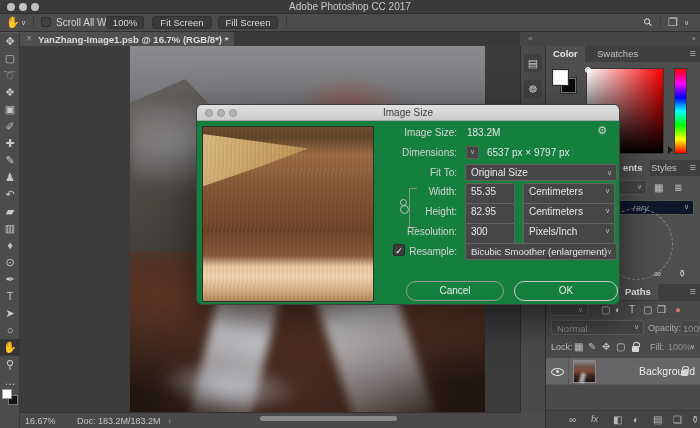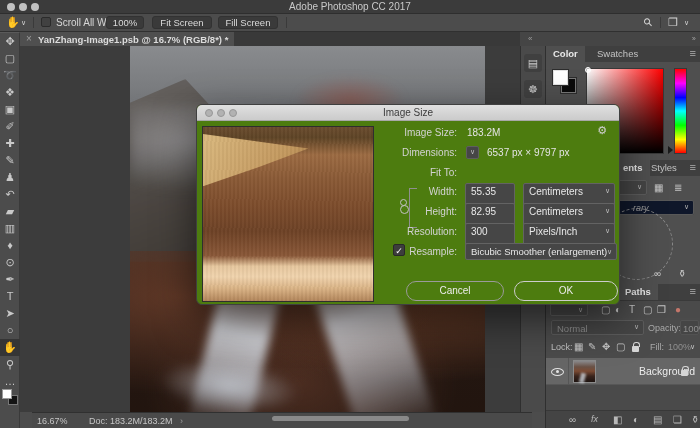--- a/index.html
+++ b/index.html
@@ -55,21 +55,21 @@
                linear-gradient(180deg,rgba(40,25,18,.15),#22150f); }
   .flow { position:absolute; filter:blur(5px); }
   .flow1 { left:22%; bottom:-6%; width:17%; height:50%; transform:rotate(14deg);
     background:linear-gradient(180deg,rgba(226,233,241,0) 0%,rgba(226,233,241,.85) 45%,rgba(200,212,225,.5) 75%,rgba(226,233,241,0) 100%); }
   .flow2 { left:56%; bottom:-8%; width:22%; height:58%; transform:rotate(-18deg);
     background:linear-gradient(180deg,rgba(226,233,241,0) 0%,rgba(226,233,241,.8) 40%,rgba(205,216,228,.45) 72%,rgba(226,233,241,0) 100%); }
   .flow3 { left:8%; bottom:0; width:40%; height:14%; transform:rotate(6deg);
     background:radial-gradient(ellipse,rgba(220,228,238,.6),rgba(220,228,238,0) 70%); }
 
   
-  .statusbar { left:20px; top:412px; width:500px; height:16px; background:#4a4a4a; border-top:1px solid #303030;margin-left:12px; }
+  .statusbar { left:20px; top:412px; width:500px; height:16px; background:#4a4a4a; border-top:1px solid #303030; }
   .statusbar span { position:absolute; top:3px; font-size:9px; color:#c6c6c6; white-space:nowrap; }
   .hscroll { position:absolute; left:240px; top:8px; width:137px; height:5px; border-radius:3px; background:#898989; }
 
   
   .iconstrip { left:520px; top:46px; width:25px; height:366px; background:#4a4a4a; border-left:1px solid #2f2f2f; }
   .strip-btn { position:absolute; left:3px; width:18px; height:18px; background:#404040; border-radius:3px; color:#c9c9c9; font-size:11px; text-align:center; line-height:18px; }
 
   .panels { left:545px; top:46px; width:155px; height:382px; background:#4b4b4b; border-left:1px solid #2f2f2f; }
   .ptabbar { position:absolute; left:0; width:155px; height:16px; background:#3f3f3f; }
   .ptab { position:absolute; top:0; height:16px; font-size:9.5px; line-height:16px; padding:0 7px; color:#c2c2c2; }
@@ -110,21 +110,21 @@
     background:linear-gradient(180deg,#8a8a8c 0%,#6a5246 28%,#7a4a33 48%,#3a241c 72%,#1d1310 100%); }
   .thumb::after { content:''; position:absolute; left:6px; top:12px; width:5px; height:10px; background:rgba(225,232,240,.7); transform:rotate(15deg); filter:blur(1px); }
   .layername { position:absolute; left:57px; top:7px; font-size:10.5px; color:#ececec;margin-left:36px; }
   .lockicon { position:absolute; width:7px; height:6px; background:#d6d6d6; border-radius:1px; }
   .lockicon::before { content:''; position:absolute; top:-4px; left:1px; width:5px; height:4px; border:1px solid #d6d6d6; border-bottom:none; border-radius:3px 3px 0 0; }
   .layersempty { position:absolute; left:0; top:339px; width:155px; height:25px; background:#4a4a4a; }
   .layersbottom { position:absolute; left:0; top:364px; width:155px; height:18px; background:#444444; border-top:1px solid #383838; }
   .lb-icon { position:absolute; top:3px; font-size:10px; color:#b9b9b9; }
 
   
-  .dialog { left:196px; top:104px; width:424px; height:201px; background:#4d7c0f; border:1px solid #404040; border-radius:6px;
+  .dialog { left:196px; top:104px; width:424px; height:201px; background:#15803d; border:1px solid #404040; border-radius:6px;
     box-shadow:0 14px 40px rgba(0,0,0,.55); z-index:10; }
   .dlg-titlebar { position:absolute; left:0; top:0; width:100%; height:16px; border-radius:5px 5px 0 0;
     background:linear-gradient(180deg,#e0e0e0,#cbcbcb); border-bottom:1px solid #a8a8a8; }
   .dlg-dot { position:absolute; top:4px; width:8px; height:8px; border-radius:50%; background:#b2b2b2; border:1px solid #979797; }
   .dlg-title { position:absolute; width:100%; text-align:center; top:2px; font-size:10px; color:#3c3c3c; }
   .preview { position:absolute; left:5px; top:21px; width:172px; height:176px; border:1px solid #2e2e2e; overflow:hidden;
     background:linear-gradient(180deg,#6b4c2e 0%,#5e4426 6%,#9c6b42 16%,#8a5a36 30%,#7c4c2c 46%,#6e4226 60%,#8a5838 74%,#e6c79e 80%,#f0d3ad 86%,#d9b284 93%,#b2855a 100%); }
   .preview .wedge { position:absolute; left:0; top:4%; width:62%; height:30%; background:linear-gradient(120deg,#d9b87e,#c3985e 70%,#a87c48); clip-path:polygon(0 0,100% 28%,55% 62%,0 100%); }
   .preview .texture { position:absolute; inset:0; background:repeating-linear-gradient(92deg,rgba(0,0,0,.07) 0 2px,rgba(255,255,255,.05) 2px 4px); opacity:.5; }
   .dlg-label { position:absolute; font-size:10px; color:#d3d3d3; text-align:right; width:80px; white-space:nowrap; }
@@ -351,20 +351,24 @@
     <span class="dlg-label" style="left:180px;top:22px">Image Size:</span>
     <span class="dlg-value" style="left:270px;top:22px">183.2M</span>
 
     <span class="dlg-label" style="left:180px;top:42px">Dimensions:</span>
     <span class="dim-dd">
       <span class="chev">∨</span>
     </span>
     <span class="dlg-value" style="left:290px;top:42px">6537 px  ×  9797 px</span>
 
     <span class="dlg-label" style="left:180px;top:62px">Fit To:</span>
+    <div class="dlg-field" style="left:268px;top:59px;width:152px;height:17px">
+      <span class="val">Original Size</span>
+      <span class="chev" style="top:4px">∨</span>
+    </div>
 
     <span class="chainbracket"></span>
     <span class="chainlink"></span>
 
     <span class="dlg-label" style="left:180px;top:81px">Width:</span>
     <div class="dlg-field" style="left:268px;top:78px;width:50px">
       <span class="val">55.35</span>
     </div>
     <div class="dlg-field" style="left:326px;top:78px;width:92px">
       <span class="val">Centimeters</span>

